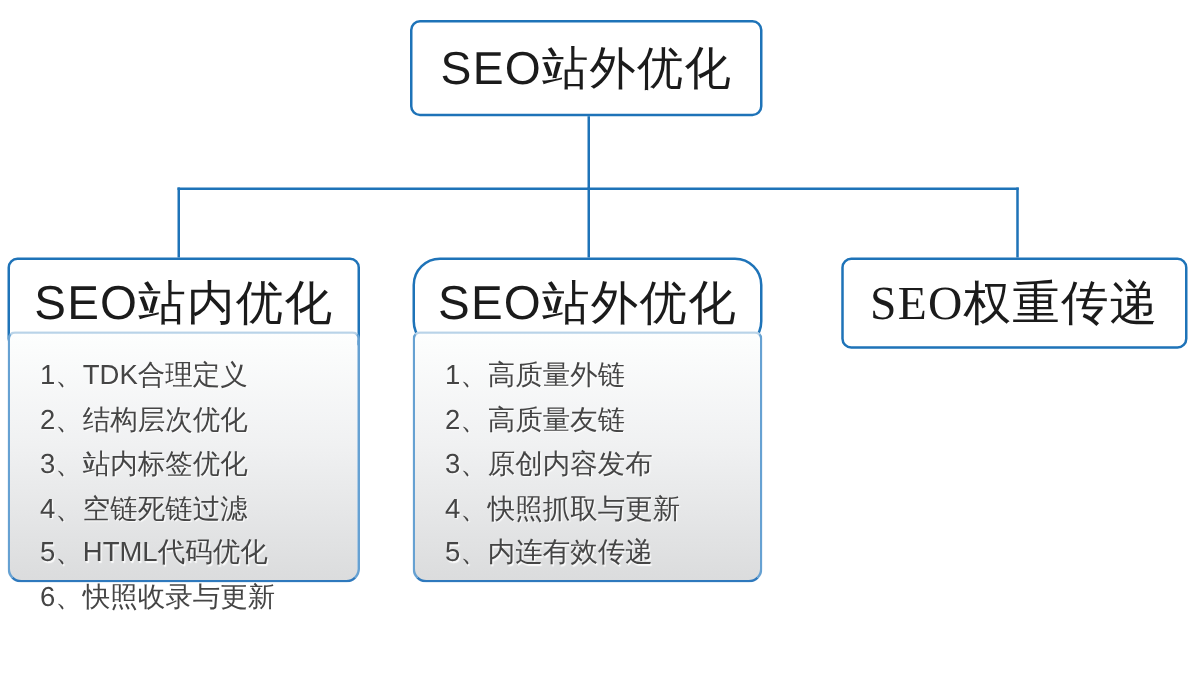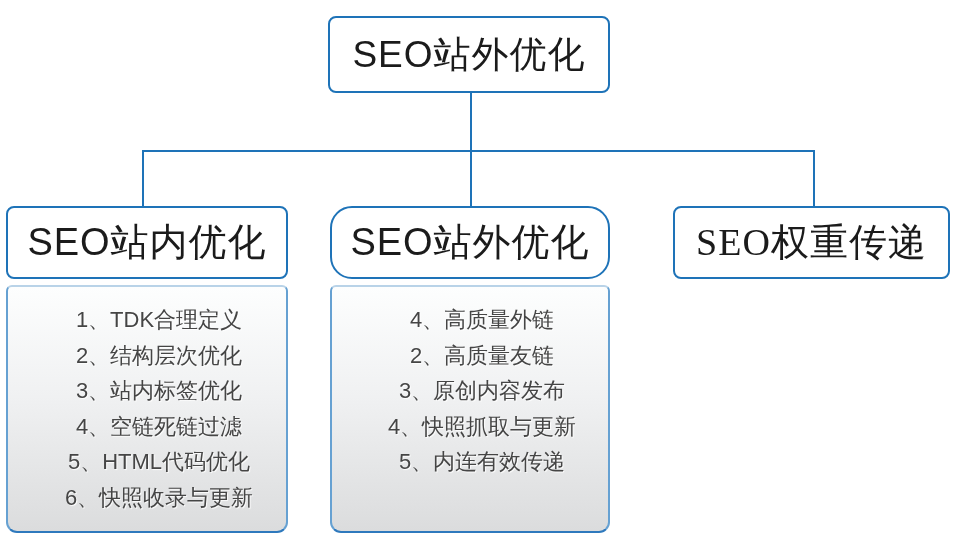--- a/index.html
+++ b/index.html
@@ -45,27 +45,26 @@
 
   
   .line {
     position: absolute;
     background: #1e73b8;
   }
 
   
   .panel {
     position: absolute;
-    top: 285px; height: 248px;
+    top: 265px; height: 201px;
     box-sizing: border-box;
     border: 2px solid;
     border-color: #b9d3e8 #66a1d2 #2e79bd #66a1d2;
     border-radius: 6px 6px 11px 11px;
     background: linear-gradient(180deg, #fdfefe 0%, #f0f1f2 45%, #dbdcdd 100%);
-    text-align: center;
   }
   .panel-left  { left: 6px;   width: 282px; }
   .panel-mid   { left: 330px; width: 280px; }
   .panel-right { left: 673px; width: 281px; }
 
   .panel ul {
     margin: 0;
     padding: 15px 0 0 24px;
     list-style: none;
   }
@@ -108,21 +107,21 @@
       <li>2、结构层次优化</li>
       <li>3、站内标签优化</li>
       <li>4、空链死链过滤</li>
       <li>5、HTML代码优化</li>
       <li>6、快照收录与更新</li>
     </ul>
   </div>
 
   <div class="panel panel-mid">
     <ul>
-      <li>4、高质量外链</li>
+      <li>1、高质量外链</li>
       <li>2、高质量友链</li>
       <li>3、原创内容发布</li>
       <li>4、快照抓取与更新</li>
       <li>5、内连有效传递</li>
     </ul>
   </div>
 
 
 </div>
 

